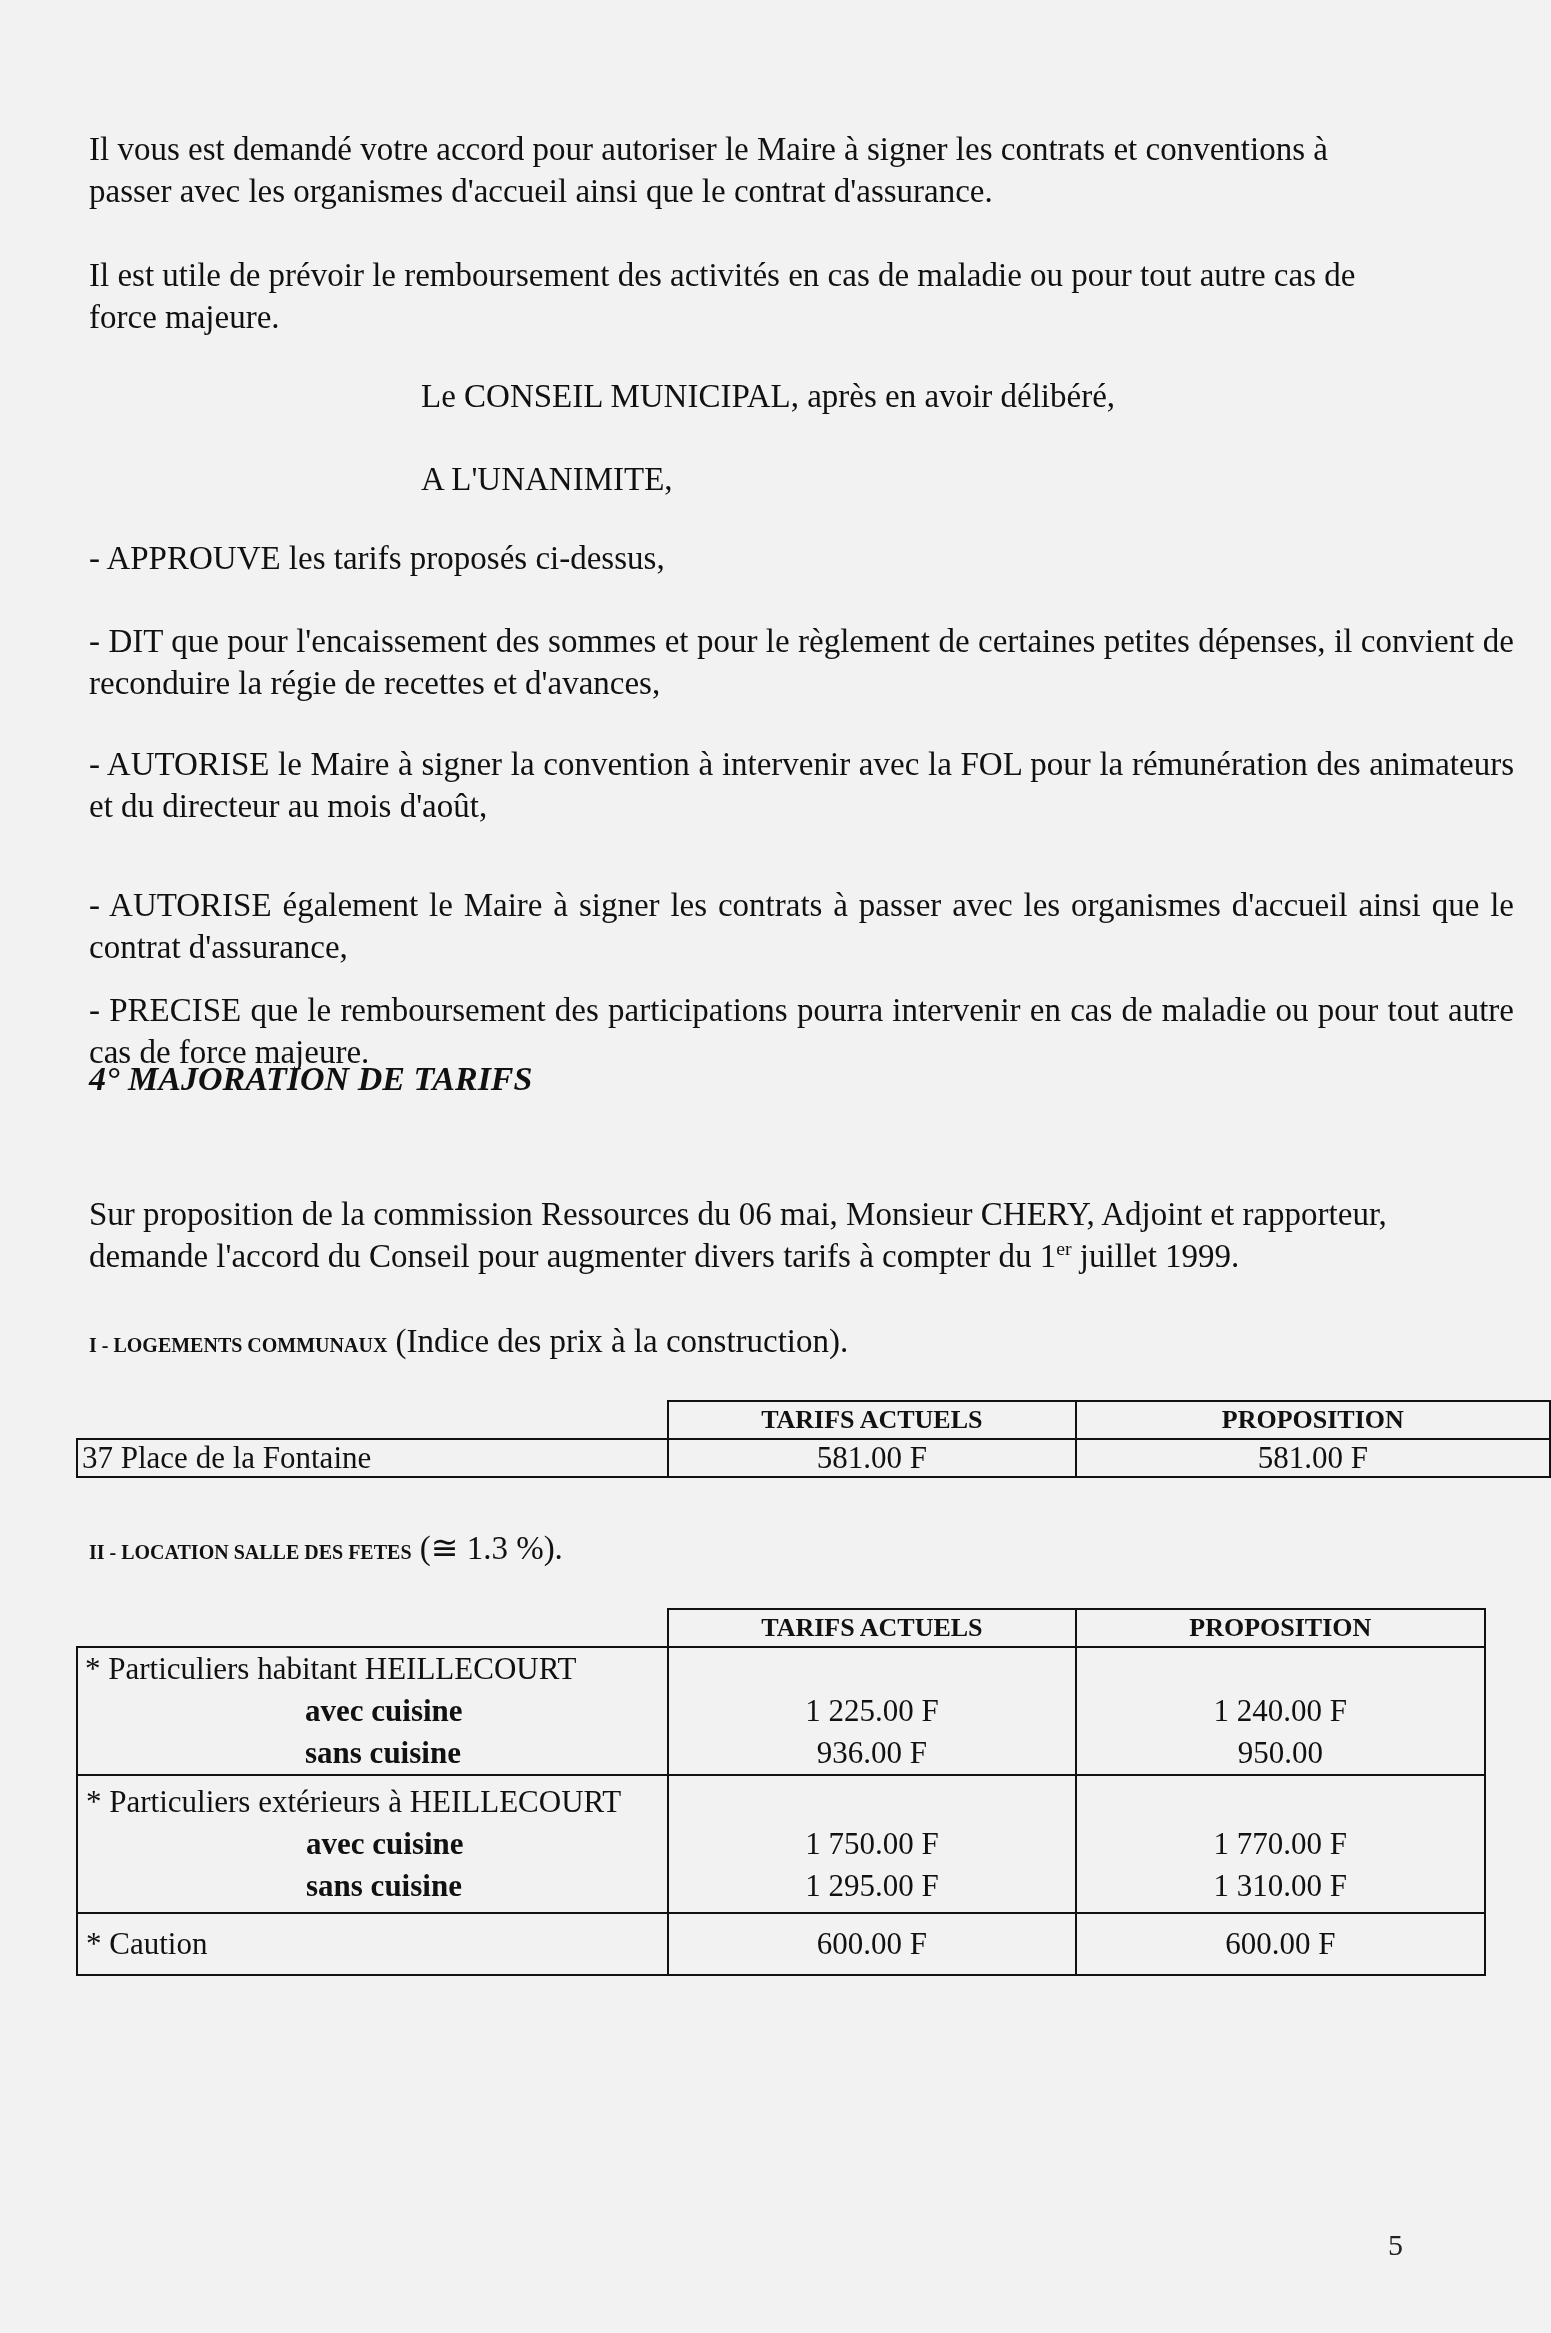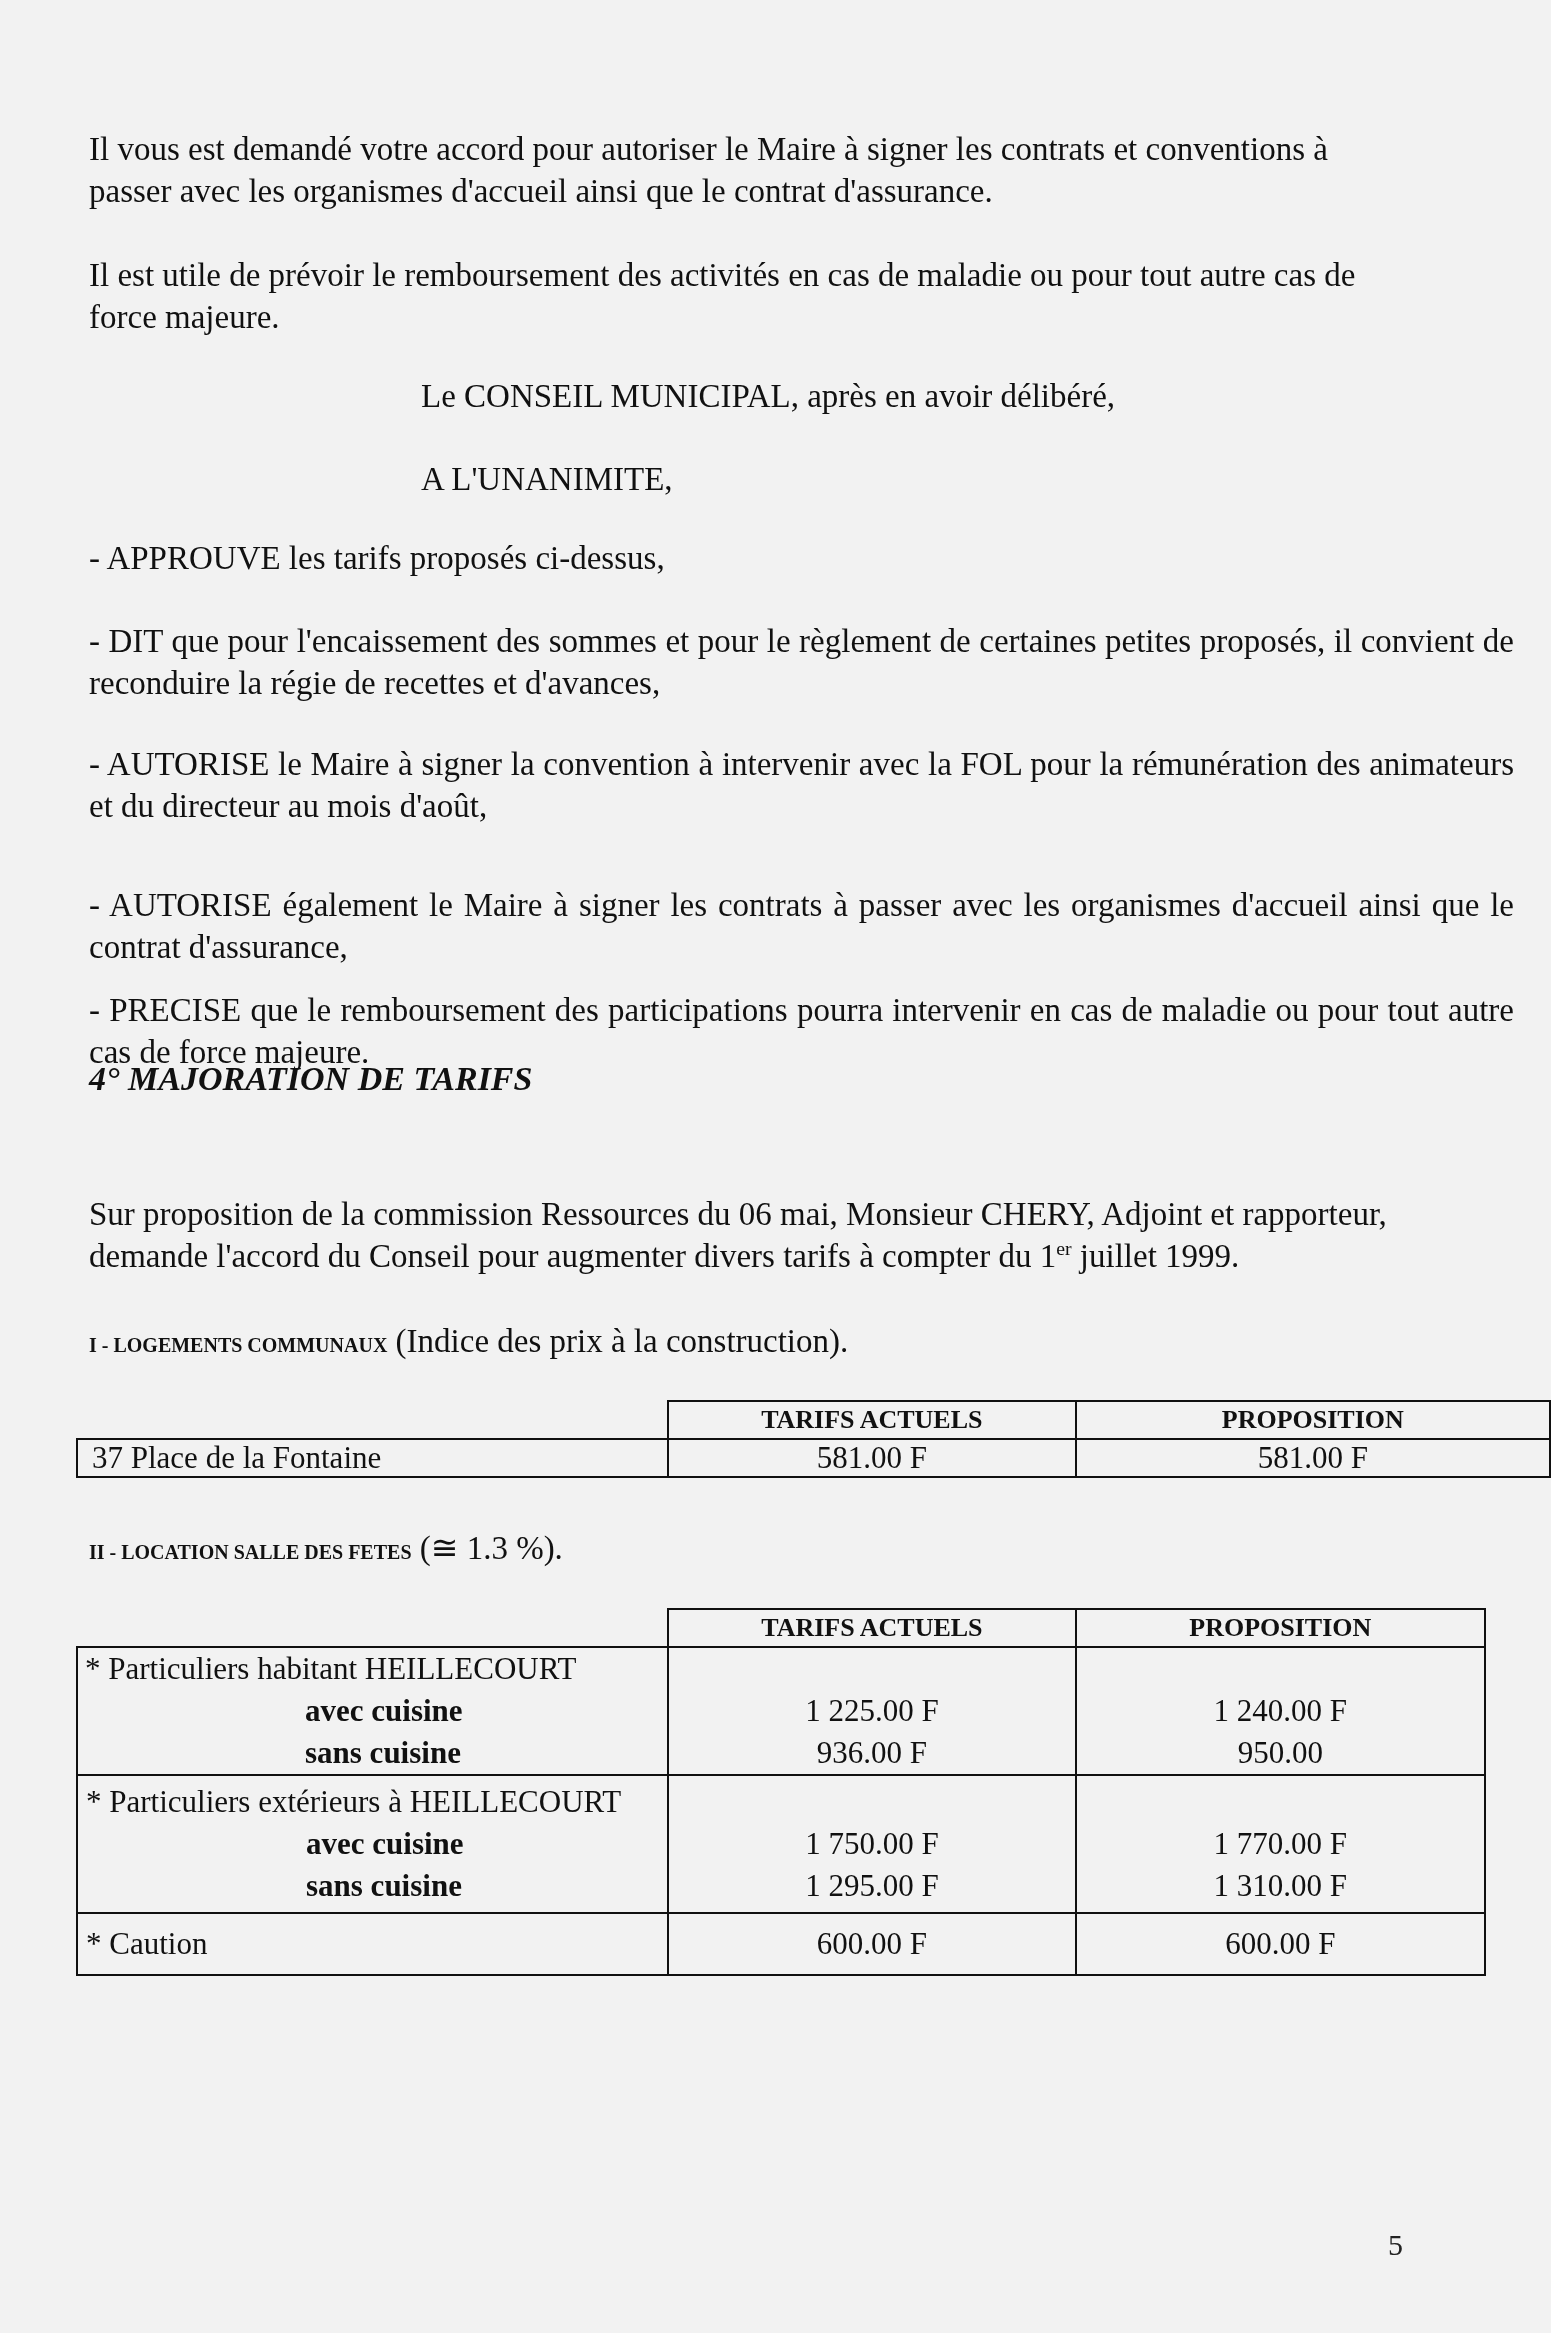--- a/index.html
+++ b/index.html
@@ -16,42 +16,42 @@
   .center-block { position: absolute; left: 421px; font-size: 33px; line-height: 42px; }
   .heading {
     position: absolute; left: 89px; top: 1060px;
     font-size: 34px; font-weight: bold; font-style: italic;
   }
   .subhead { position: absolute; left: 89px; font-size: 33px; line-height: 42px; }
   .subhead b { font-size: 20px; margin-top: 8px; }
   sup { font-size: 60%; line-height: 0; }
 
   table.tarif { position: absolute; border-collapse: collapse; font-size: 31px; }
-  table.tarif td, table.tarif th { border: 2px solid #111; padding: 0 14px; }
+  table.tarif td, table.tarif th { border: 2px solid #111; padding: 0 4px; }
   table.tarif th { font-size: 26px; font-weight: bold; text-align: center; height: 36px; }
   .num { text-align: center; }
   .blank-head { border: none !important; }
   .sub-label { font-weight: bold; padding-left: 220px; display: block; }
   .cell-stack { display: flex; flex-direction: column; }
   .cell-stack span { height: 42px; line-height: 42px; }
   .page-num { position: absolute; left: 1388px; top: 2228px; font-size: 30px; color: #222; }
 </style>
 </head>
 <body>
 
 <div class="page">
 
   <div class="para" style="top:128px; width:1300px;">Il vous est demandé votre accord pour autoriser le Maire à signer les contrats et conventions à passer avec les organismes d'accueil ainsi que le contrat d'assurance.</div>
   <div class="para" style="top:254px; width:1310px;">Il est utile de prévoir le remboursement des activités en cas de maladie ou pour tout autre cas de force majeure.</div>
 
   <div class="center-block" style="top:375px;">Le CONSEIL MUNICIPAL, après en avoir délibéré,</div>
   <div class="center-block" style="top:458px;">A L'UNANIMITE,</div>
 
   <div class="para" style="top:537px;">- APPROUVE les tarifs proposés ci-dessus,</div>
-  <div class="para just" style="top:620px; width:1425px;">- DIT que pour l'encaissement des sommes et pour le règlement de certaines petites proposés, il convient de reconduire la régie de recettes et d'avances,</div>
+  <div class="para just" style="top:620px; width:1425px;">- DIT que pour l'encaissement des sommes et pour le règlement de certaines petites dépenses, il convient de reconduire la régie de recettes et d'avances,</div>
   <div class="para just" style="top:743px; width:1425px;">- AUTORISE le Maire à signer la convention à intervenir avec la FOL pour la rémunération des animateurs et du directeur au mois d'août,</div>
   <div class="para just" style="top:866px; width:1425px;margin-top:18px;">- AUTORISE également le Maire à signer les contrats à passer avec les organismes d'accueil ainsi que le contrat d'assurance,</div>
   <div class="para just" style="top:989px; width:1425px;">- PRECISE que le remboursement des participations pourra intervenir en cas de maladie ou pour tout autre cas de force majeure.</div>
 
   <div class="heading">4° MAJORATION DE TARIFS</div>
 
   <div class="para" style="top:1193px; width:1400px;">
     <span>Sur proposition de la commission Ressources du 06 mai, Monsieur CHERY, Adjoint et rapporteur, demande l'accord du Conseil pour augmenter divers tarifs à compter du 1</span><sup>er</sup><span> juillet 1999.</span>
   </div>
 

